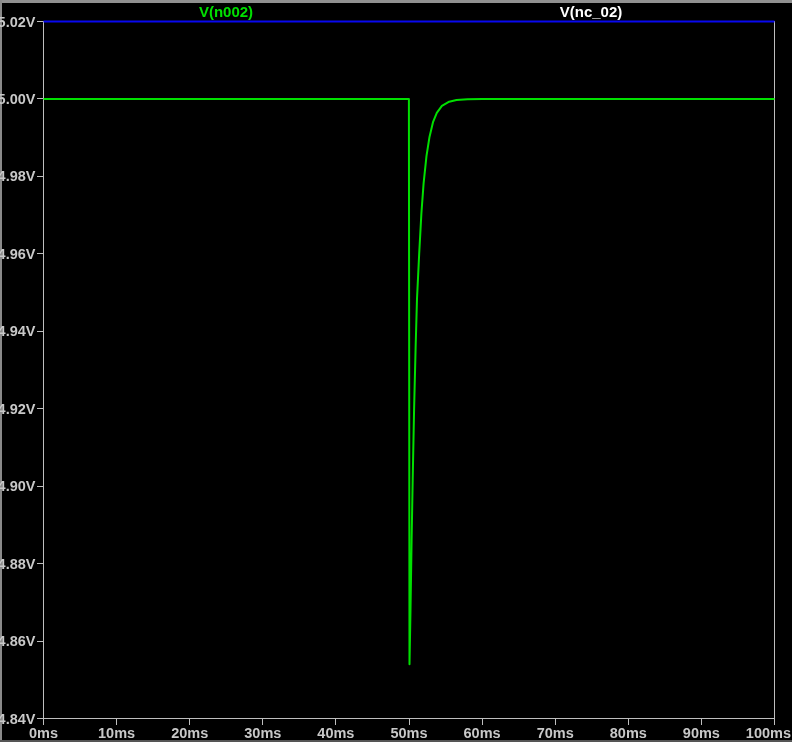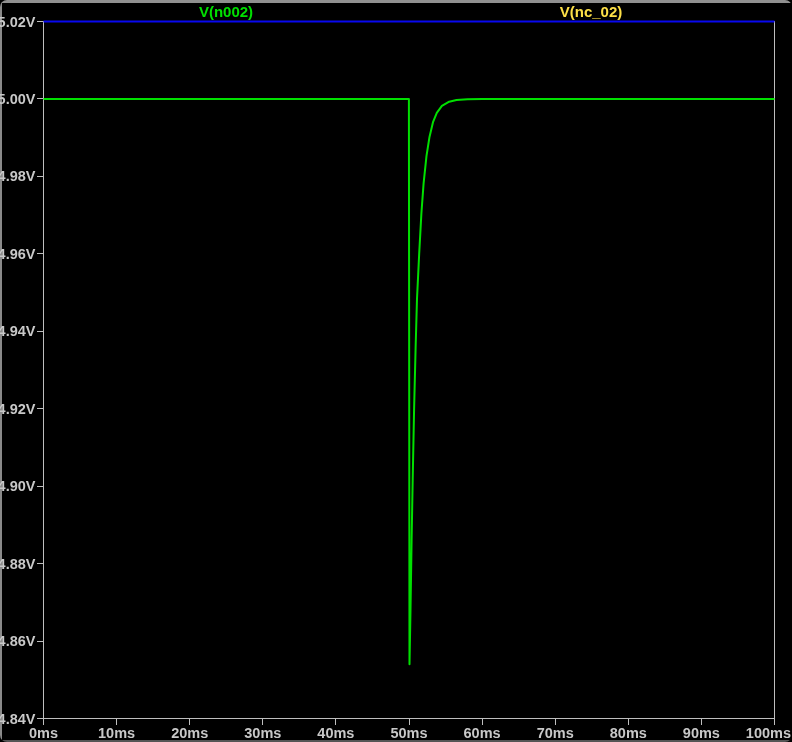--- a/index.html
+++ b/index.html
@@ -1,19 +1,18 @@
 <!DOCTYPE html>
 <html><head>
 <meta charset="utf-8">
 <style>
   html,body{margin:0;padding:0;background:#000;}
   #window{
     position:relative;width:792px;height:742px;background:#000;overflow:hidden;
     font-family:"Liberation Sans",sans-serif;
-    border-radius:7px;
   }
   .border-top{position:absolute;left:0;top:0;width:792px;height:3px;background:#909090;}
   .border-left{position:absolute;left:0;top:0;width:2px;height:742px;background:#8a8a8a;}
   .border-bottom{position:absolute;left:0;top:740px;width:792px;height:2px;background:#555555;}
   .legend{position:absolute;left:0;top:3px;width:792px;height:18px;}
   .trace-label{
     position:absolute;top:0;transform:translateX(-50%);
     font-size:15px;font-weight:700;line-height:17px;white-space:nowrap;cursor:pointer;
   }
   #trace-label-0{left:226px;}
@@ -24,21 +23,21 @@
 </head>
 <body>
 
 <div id="window">
   <div class="border-top"></div>
   <div class="border-left"></div>
   <div class="border-bottom"></div>
 
   <div class="legend">
     <span id="trace-label-0" class="trace-label" style="color: rgb(0, 224, 0);">V(n002)</span>
-    <span id="trace-label-1" class="trace-label" style="color: #fde047;">V(nc_02)</span>
+    <span id="trace-label-1" class="trace-label" style="color: #ffffff;">V(nc_02)</span>
   </div>
 
   <svg id="plot-svg" width="792" height="742">
       <rect x="43.5" y="21.5" width="731" height="697" fill="none" stroke="#bebebe" stroke-width="1" shape-rendering="crispEdges"></rect>
       <line x1="36.5" y1="21.5" x2="43.5" y2="21.5" stroke="#bebebe" stroke-width="1" shape-rendering="crispEdges"></line>
       <text x="35.5" y="26.5" text-anchor="end" fill="#c8c8c8" font-size="14.5px">5.02V</text>
       <line x1="36.5" y1="98.94444444444291" x2="43.5" y2="98.94444444444291" stroke="#bebebe" stroke-width="1" shape-rendering="crispEdges"></line>
       <text x="35.5" y="103.94444444444291" text-anchor="end" fill="#c8c8c8" font-size="14.5px">5.00V</text>
       <line x1="36.5" y1="176.38888888888582" x2="43.5" y2="176.38888888888582" stroke="#bebebe" stroke-width="1" shape-rendering="crispEdges"></line>
       <text x="35.5" y="181.38888888888582" text-anchor="end" fill="#c8c8c8" font-size="14.5px">4.98V</text>

